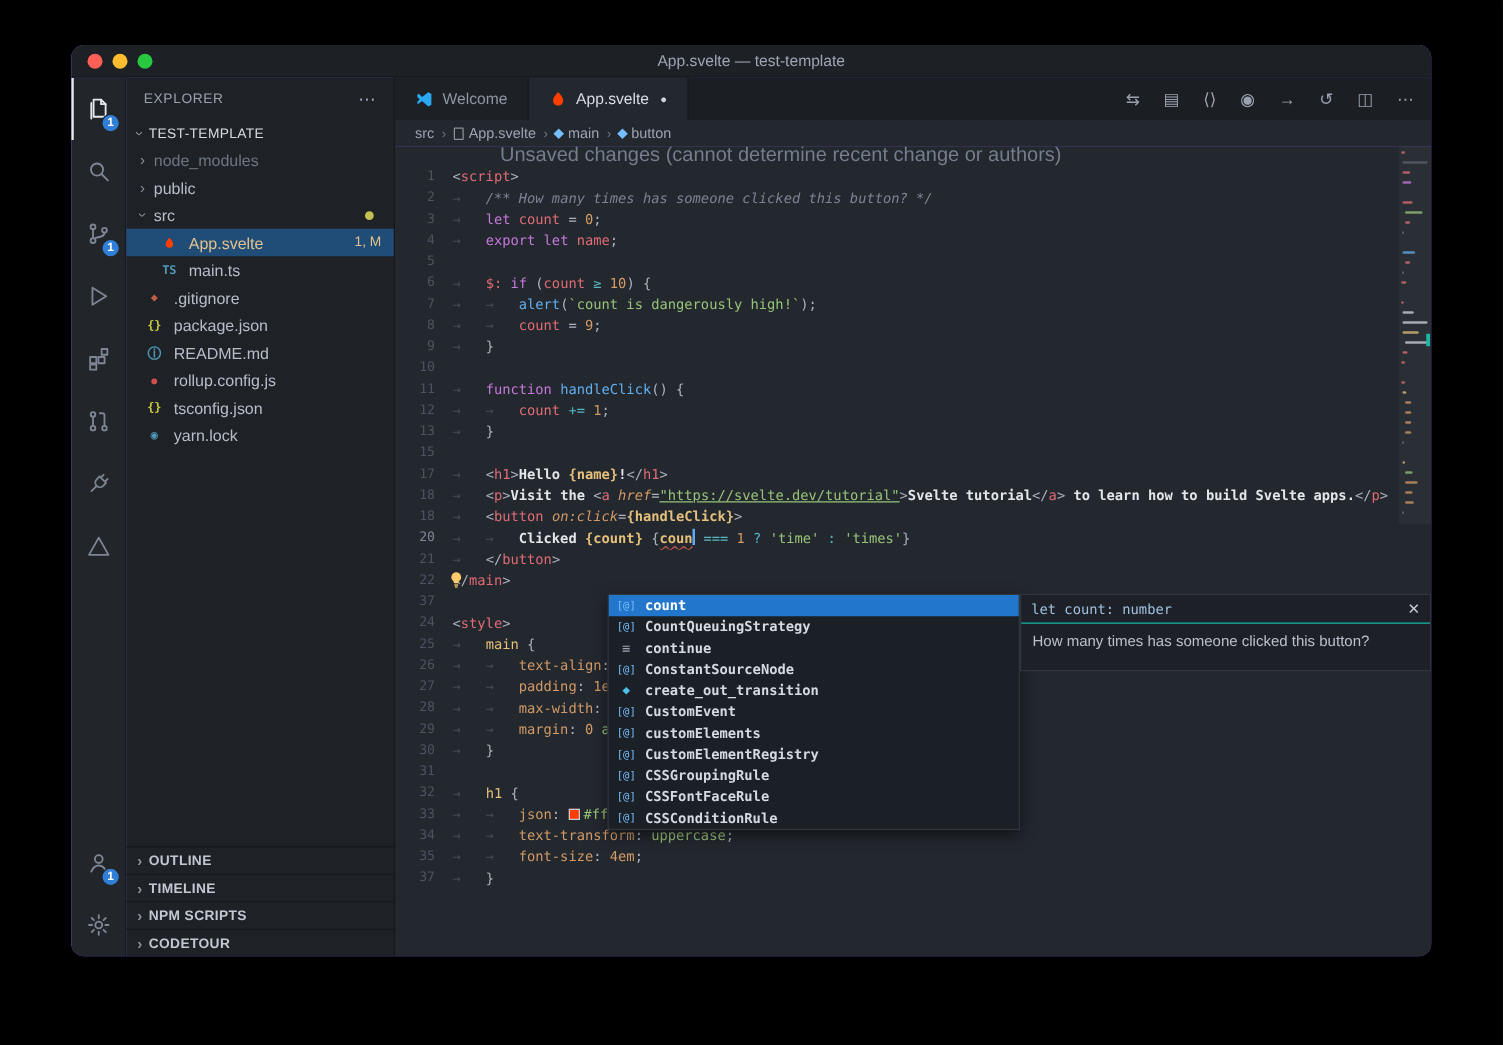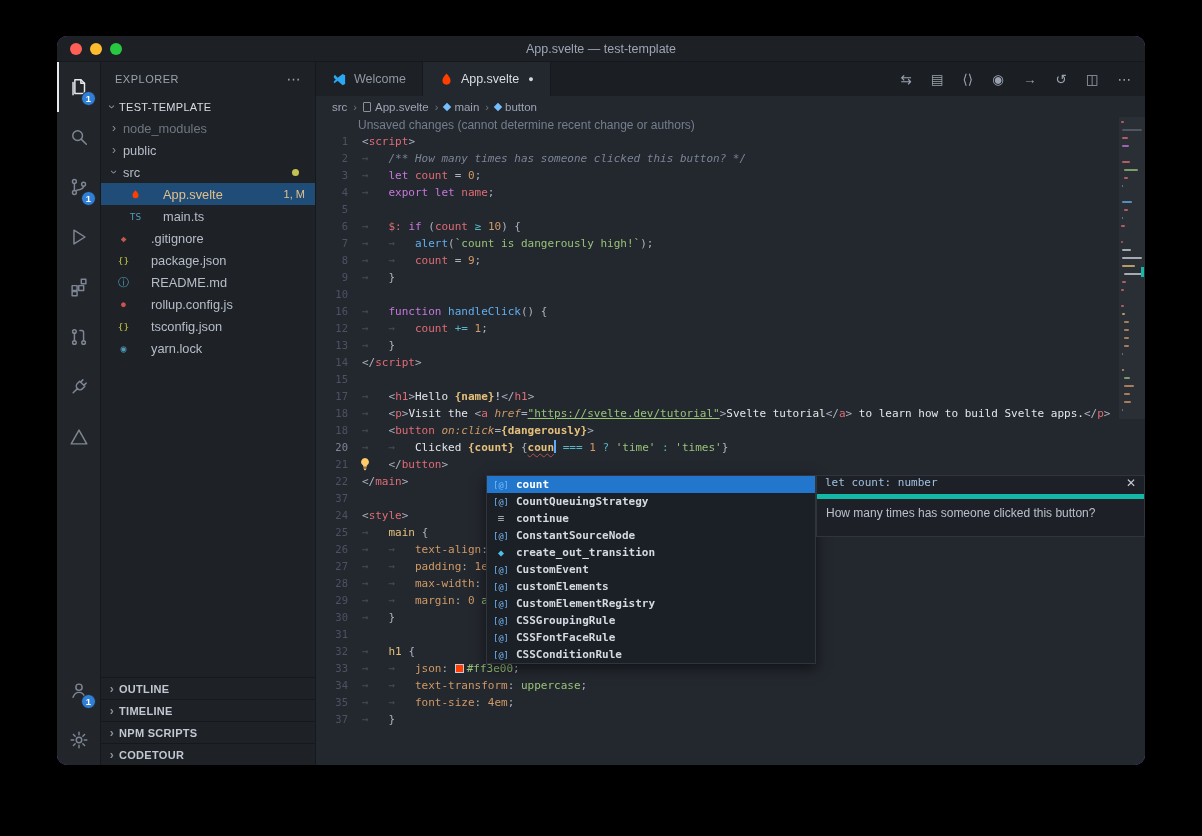--- a/index.html
+++ b/index.html
@@ -41,22 +41,22 @@
     flex:0 0 auto}
   .chev.exp{transform:rotate(90deg)}
   .tree{flex:0 0 auto}
   .tree-row{height:22px;display:flex;align-items:center;cursor:pointer;position:relative;
     color:#b6bdc9}
   .tree-row.selected{background:#204d77}
   .tree-row.selected .tree-label{color:#ecdfc3}
   .tree-row.modified .tree-label{color:#e2c08d}
   .tree-row.dim .tree-label{color:#6e7681}
   .tree-label{margin-left:2px;font-size:12.8px}
-  .fico{width:17px;margin-right:17px;text-align:center;font-family:"DejaVu Sans Mono",monospace;
-    font-size:9.5px;font-weight:400;flex:0 0 auto;display:inline-flex;justify-content:center;align-items:center}
+  .fico{width:17px;margin-right:5px;text-align:center;font-family:"DejaVu Sans Mono",monospace;
+    font-size:9.5px;font-weight:700;flex:0 0 auto;display:inline-flex;justify-content:center;align-items:center}
   .fico svg{width:11px;height:13px}
   .fico.ts{color:#519aba}.fico.git{color:#bf5b4b}.fico.json{color:#cbcb41}
   .fico.info{color:#519aba;font-size:11px}.fico.rollup{color:#ce5050;font-size:8px}
   .fico.yarn{color:#519aba;font-size:10px}
   .mod-dot{position:absolute;right:16px;top:8px;width:7px;height:7px;border-radius:50%;background:#c3c151}
   .tree-badge{position:absolute;right:10px;color:#e2c08d;font-size:11px}
   .sb-bottom{position:absolute;left:0;right:0;bottom:0}
   .sb-sec{height:22px;display:flex;align-items:center;border-top:1px solid #15181c;
     font-size:11px;font-weight:700;color:#c2c8d2;letter-spacing:.3px;padding-left:4px;cursor:pointer}
   
@@ -71,51 +71,51 @@
     color:#9aa2b0;font-size:13.5px}
   .tab-actions span{cursor:pointer}
   .breadcrumbs{height:21px;display:flex;align-items:center;gap:6px;padding-left:16px;
     font-size:11.5px;color:#9da5b4;flex:0 0 auto;background:#23272e}
   .bc-sep{color:#6f7786;font-size:11px}
   .bc-item{display:flex;align-items:center;gap:4px;cursor:pointer}
   .bc-ico-file{width:8px;height:10px;border:1px solid #8a919d;border-radius:1px;display:inline-block}
   .bc-ico-sym{width:6px;height:6px;background:#75beff;transform:rotate(45deg);display:inline-block}
   
   .codearea{flex:1;position:relative;overflow:hidden;background:#23272e}
-  .notice{height:16px;margin-left:42px;display:flex;align-items:center;font-size:12px;color:#747e8d}
+  .notice{height:16px;margin-left:84px;display:flex;align-items:center;font-size:16px;color:#747e8d}
   .cl{display:flex;height:17px;line-height:17px;font-family:"DejaVu Sans Mono",monospace;
     font-size:11px;white-space:pre;cursor:text}
   .ln{width:46px;text-align:right;padding-right:14px;color:#4b5363;font-size:10.5px;flex:0 0 auto}
   .cl.cur .ln{color:#7d8798}
   .ct{flex:0 0 auto}
   .p{color:#abb2bf}.tag{color:#e06c75}.attr{color:#d19a66;font-style:italic}
   .str{color:#98c379}.strlink{color:#98c379;text-decoration:underline}
   .num{color:#d19a66}.kw{color:#c678dd}.fn{color:#61afef}.var{color:#e06c75}
-  .txt{color:#e3e6eb;font-weight:400}.expr{color:#e5c07b;font-weight:700}
+  .txt{color:#e3e6eb;font-weight:700}.expr{color:#e5c07b;font-weight:700}
   .cmt{color:#7b8495;font-style:italic}.prop{color:#d19a66}.val{color:#98c379}
   .sel{color:#e5c07b}.op{color:#56b6c2}.ws{color:#454c59}
   .varsq{color:#e5c07b;font-weight:700;text-decoration:underline wavy #b5544c 1px;text-underline-offset:2px}
   .caret{display:inline-block;width:2px;height:13px;background:#5caaff;vertical-align:-2px}
   .swatch{display:inline-block;width:9px;height:9px;background:#ff3e00;border:1px solid #c5cbd6;
     margin-right:3px;vertical-align:-1px}
   .bulb{position:absolute;left:42px;top:340px;width:14px;height:15px;cursor:pointer}
   
   .suggest{position:absolute;left:170px;top:358px;width:330px;background:#1b1f26;
     border:1px solid #30353d;box-shadow:0 4px 12px rgba(0,0,0,.55);z-index:6}
   .sg-row{height:17px;display:flex;align-items:center;gap:6px;padding:0 5px;
     font-family:"DejaVu Sans Mono",monospace;font-size:11px;color:#d5dae2;font-weight:600;cursor:pointer}
   .sg-row.selected{background:#2277cc;color:#fff}
   .sg-ico{width:18px;flex:0 0 auto;text-align:center;font-size:8.5px;font-weight:400}
   .sg-ico.variable{color:#75beff}
   .sg-ico.keyword{color:#9da5b4;font-size:11px}
   .sg-ico.interface{color:#4ec1e8;font-size:10px}
   .docpanel{position:absolute;left:500px;top:358px;width:329px;height:62px;background:#1d2127;
     border:1px solid #30353d;z-index:6}
-  .doc-sig{height:23px;display:flex;align-items:flex-start;padding:0 8px;
-    font-family:"DejaVu Sans Mono",monospace;font-size:11px;color:#9fc0e0;border-bottom:5px solid #14b8a6}
+  .doc-sig{height:23px;display:flex;align-items:center;padding:0 8px;
+    font-family:"DejaVu Sans Mono",monospace;font-size:11px;color:#9fc0e0;border-bottom:1px solid #14b8a6}
   .doc-close{margin-left:auto;color:#c5cbd6;font-size:12px;cursor:pointer;font-family:"Liberation Sans",sans-serif}
   .doc-desc{padding:7px 9px;font-size:12px;color:#b9c0cb;line-height:1.25}
   
   .mm-slider{position:absolute;right:0;top:0;width:26px;height:302px;background:rgba(140,150,165,.07)}
   .minimap{position:absolute;right:0;top:0;width:26px;height:100%;padding-top:4px;cursor:pointer}
   .mm-bar{height:2px;margin-bottom:6px;border-radius:1px;opacity:.75}
   .mm-marker{position:absolute;right:1px;top:150px;width:3px;height:10px;background:#19b8a5}
 </style>
 </head>
 <body>
@@ -364,28 +364,27 @@
             <div class="cl"><span class="ln">1</span><span class="ct"><span class="p">&lt;</span><span class="tag">script</span><span class="p">&gt;</span></span></div>
             <div class="cl"><span class="ln">2</span><span class="ct"><span class="ws">→   </span><span class="cmt">/** How many times has someone clicked this button? */</span></span></div>
             <div class="cl"><span class="ln">3</span><span class="ct"><span class="ws">→   </span><span class="kw">let </span><span class="var">count</span><span class="p"> = </span><span class="num">0</span><span class="p">;</span></span></div>
             <div class="cl"><span class="ln">4</span><span class="ct"><span class="ws">→   </span><span class="kw">export </span><span class="kw">let </span><span class="var">name</span><span class="p">;</span></span></div>
             <div class="cl"><span class="ln">5</span><span class="ct"></span></div>
             <div class="cl"><span class="ln">6</span><span class="ct"><span class="ws">→   </span><span class="var">$:</span><span class="p"> </span><span class="kw">if</span><span class="p"> (</span><span class="var">count</span><span class="p"> </span><span class="op">≥</span><span class="p"> </span><span class="num">10</span><span class="p">) {</span></span></div>
             <div class="cl"><span class="ln">7</span><span class="ct"><span class="ws">→   →   </span><span class="fn">alert</span><span class="p">(</span><span class="str">`count is dangerously high!`</span><span class="p">);</span></span></div>
             <div class="cl"><span class="ln">8</span><span class="ct"><span class="ws">→   →   </span><span class="var">count</span><span class="p"> = </span><span class="num">9</span><span class="p">;</span></span></div>
             <div class="cl"><span class="ln">9</span><span class="ct"><span class="ws">→   </span><span class="p">}</span></span></div>
             <div class="cl"><span class="ln">10</span><span class="ct"></span></div>
-            <div class="cl"><span class="ln">16</span><span class="ct"><span class="ws">→   </span><span class="kw">function </span><span class="fn">handleClick</span><span class="p">() {</span></span></div>
+            <div class="cl"><span class="ln">11</span><span class="ct"><span class="ws">→   </span><span class="kw">function </span><span class="fn">handleClick</span><span class="p">() {</span></span></div>
             <div class="cl"><span class="ln">12</span><span class="ct"><span class="ws">→   →   </span><span class="var">count</span><span class="p"> </span><span class="op">+=</span><span class="p"> </span><span class="num">1</span><span class="p">;</span></span></div>
             <div class="cl"><span class="ln">13</span><span class="ct"><span class="ws">→   </span><span class="p">}</span></span></div>
-            <div class="cl"><span class="ln">14</span><span class="ct"><span class="p">&lt;/</span><span class="tag">script</span><span class="p">&gt;</span></span></div>
             <div class="cl"><span class="ln">15</span><span class="ct"></span></div>
             <div class="cl"><span class="ln">17</span><span class="ct"><span class="ws">→   </span><span class="p">&lt;</span><span class="tag">h1</span><span class="p">&gt;</span><span class="txt">Hello </span><span class="expr">{name}</span><span class="txt">!</span><span class="p">&lt;/</span><span class="tag">h1</span><span class="p">&gt;</span></span></div>
             <div class="cl"><span class="ln">18</span><span class="ct"><span class="ws">→   </span><span class="p">&lt;</span><span class="tag">p</span><span class="p">&gt;</span><span class="txt">Visit the </span><span class="p">&lt;</span><span class="tag">a</span><span class="p"> </span><span class="attr">href</span><span class="p">=</span><span class="strlink">"https://svelte.dev/tutorial"</span><span class="p">&gt;</span><span class="txt">Svelte tutorial</span><span class="p">&lt;/</span><span class="tag">a</span><span class="p">&gt;</span><span class="txt"> to learn how to build Svelte apps.</span><span class="p">&lt;/</span><span class="tag">p</span><span class="p">&gt;</span></span></div>
-            <div class="cl"><span class="ln">18</span><span class="ct"><span class="ws">→   </span><span class="p">&lt;</span><span class="tag">button</span><span class="p"> </span><span class="attr">on:click</span><span class="p">=</span><span class="expr">{dangerously}</span><span class="p">&gt;</span></span></div>
+            <div class="cl"><span class="ln">18</span><span class="ct"><span class="ws">→   </span><span class="p">&lt;</span><span class="tag">button</span><span class="p"> </span><span class="attr">on:click</span><span class="p">=</span><span class="expr">{handleClick}</span><span class="p">&gt;</span></span></div>
             <div class="cl cur"><span class="ln">20</span><span class="ct"><span class="ws">→   →   </span><span class="txt">Clicked </span><span class="expr">{count}</span><span class="p"> </span><span class="p">{</span><span class="varsq">coun</span><span class="caret"></span><span class="p"> </span><span class="op">===</span><span class="p"> </span><span class="num">1</span><span class="p"> </span><span class="op">?</span><span class="p"> </span><span class="str">'time'</span><span class="p"> </span><span class="op">:</span><span class="p"> </span><span class="str">'times'</span><span class="p">}</span></span></div>
             <div class="cl"><span class="ln">21</span><span class="ct"><span class="ws">→   </span><span class="p">&lt;/</span><span class="tag">button</span><span class="p">&gt;</span></span></div>
             <div class="cl"><span class="ln">22</span><span class="ct"><span class="p">&lt;/</span><span class="tag">main</span><span class="p">&gt;</span></span></div>
             <div class="cl"><span class="ln">37</span><span class="ct"></span></div>
             <div class="cl"><span class="ln">24</span><span class="ct"><span class="p">&lt;</span><span class="tag">style</span><span class="p">&gt;</span></span></div>
             <div class="cl"><span class="ln">25</span><span class="ct"><span class="ws">→   </span><span class="sel">main </span><span class="p">{</span></span></div>
             <div class="cl"><span class="ln">26</span><span class="ct"><span class="ws">→   →   </span><span class="prop">text-align</span><span class="p">: </span></span></div>
             <div class="cl"><span class="ln">27</span><span class="ct"><span class="ws">→   →   </span><span class="prop">padding</span><span class="p">: </span><span class="num">1em</span></span></div>
             <div class="cl"><span class="ln">28</span><span class="ct"><span class="ws">→   →   </span><span class="prop">max-width</span><span class="p">: </span><span class="num">2</span></span></div>
             <div class="cl"><span class="ln">29</span><span class="ct"><span class="ws">→   →   </span><span class="prop">margin</span><span class="p">: </span><span class="num">0</span><span class="val"> au</span></span></div>

